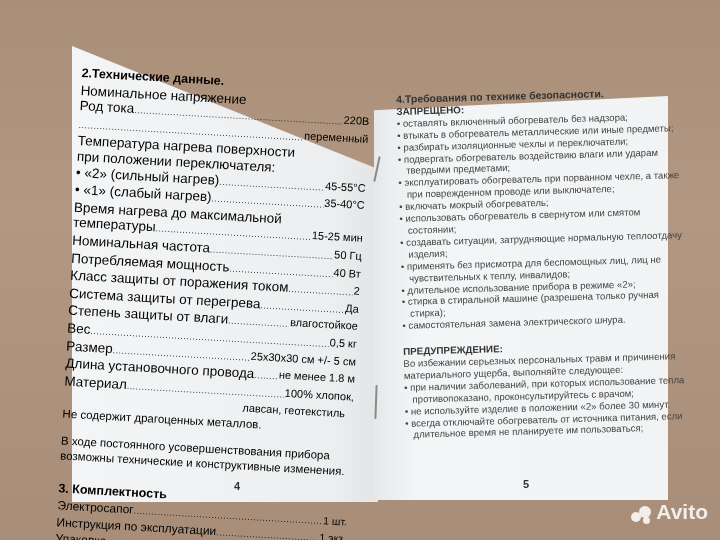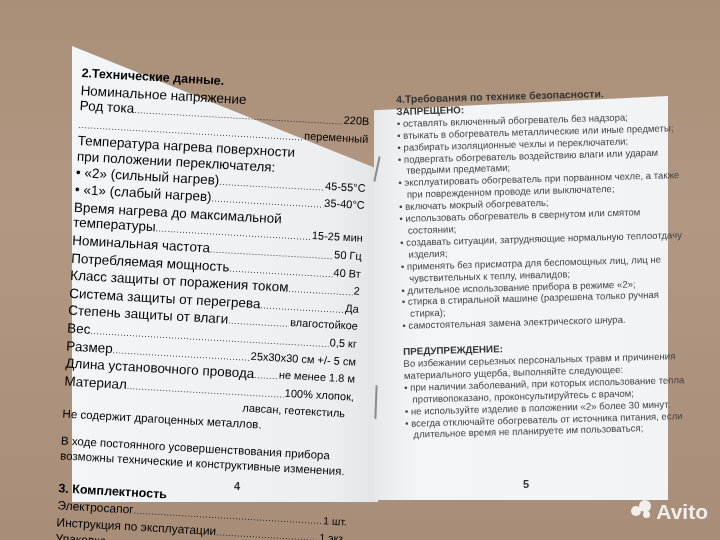--- a/index.html
+++ b/index.html
@@ -49,21 +49,21 @@
   .content-right .h { font-weight:bold; font-size:10.5px; color:#333; }
   .content-right .sub { font-weight:bold; font-size:9.8px; color:#333; }
   .bul { padding-left:8px; text-indent:-8px; }
   .bul::before { content:"• "; }
   .warn-block { margin-top:14px; }
 
   .pnum { position:absolute; font-size:11px; font-weight:bold; color:#333; }
   .staple { position:absolute; width:2px; background:#8a8a8a; border-radius:1px; }
   .watermark {
     position:absolute; right:12px; bottom:16px; color:rgba(255,255,255,0.85);
-    font-weight:bold; font-size:21px; display:flex; align-items:flex-start; gap:3px;
+    font-weight:bold; font-size:21px; display:flex; align-items:flex-end; gap:3px;
   }
   .wm-dots { position:relative; width:22px; height:18px; }
   .wm-dots span { position:absolute; background:rgba(255,255,255,0.85); border-radius:50%; }
 </style>
 </head>
 <body>
 
 <div class="page page-left"></div>
 <div class="page page-right"></div>
 

